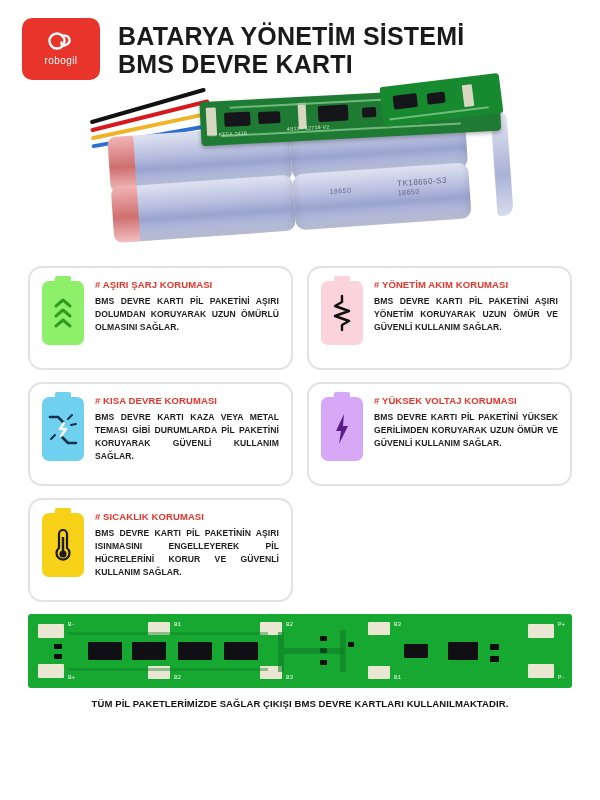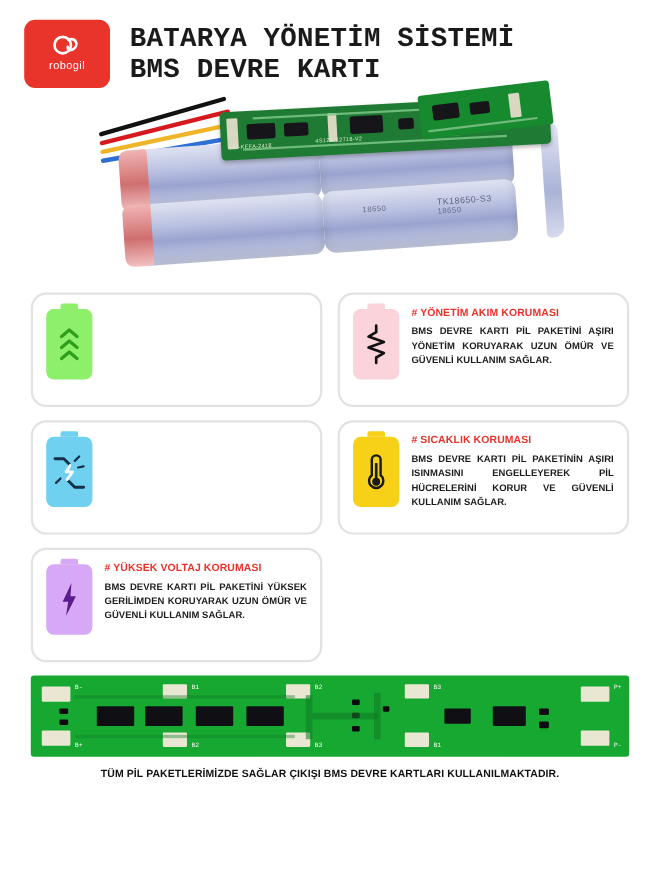--- a/index.html
+++ b/index.html
@@ -34,21 +34,21 @@
     position: relative;
   }
   .logo-mark svg { display: block; }
   .logo-text {
     color: #ffffff;
     font-size: 10px;
     letter-spacing: 0.4px;
     margin-top: 3px;
     font-weight: 400;
   }
-  .title-wrap { padding-top: 2px; font-family: Liberation Mono, monospace; }
+  .title-wrap { padding-top: 2px; }
   .title-line1, .title-line2 {
     font-weight: bold;
     color: #1a1a1a;
     font-size: 25px;
     letter-spacing: 0.2px;
     line-height: 1.12;
   }
 
   
   .hero {
@@ -303,20 +303,24 @@
 <div class="features">
 
   <div class="feature">
     <div class="f-icon" style="background:#8ef06a;">
       <svg class="ic-glyph" width="24" height="34" viewBox="0 0 24 34">
         <path d="M5 10 L12 4 L19 10" fill="none" stroke="#2f9e1d" stroke-width="3" stroke-linecap="round" stroke-linejoin="round"></path>
         <path d="M5 20 L12 14 L19 20" fill="none" stroke="#2f9e1d" stroke-width="3" stroke-linecap="round" stroke-linejoin="round"></path>
         <path d="M5 30 L12 24 L19 30" fill="none" stroke="#2f9e1d" stroke-width="3" stroke-linecap="round" stroke-linejoin="round"></path>
       </svg>
     </div>
+    <div class="f-body">
+      <div class="f-title" style="color:#e8342a;"># AŞIRI ŞARJ KORUMASI</div>
+      <div class="f-text">BMS DEVRE KARTI PİL PAKETİNİ AŞIRI DOLUMDAN KORUYARAK UZUN ÖMÜRLÜ OLMASINI SAĞLAR.</div>
+    </div>
   </div>
 
   <div class="feature">
     <div class="f-icon" style="background:#fbd3da;">
       <svg class="ic-glyph" width="22" height="38" viewBox="0 0 22 38">
         <path d="M11 2 L11 8 L4 12 L18 17 L4 22 L18 27 L11 31 L11 36" fill="none" stroke="#111" stroke-width="2.4" stroke-linecap="round" stroke-linejoin="round"></path>
       </svg>
     </div>
     <div class="f-body">
       <div class="f-title" style="color:#e8342a;">#  YÖNETİM AKIM KORUMASI</div>
@@ -327,45 +331,49 @@
 
   <div class="feature">
     <div class="f-icon" style="background:#6fd0ef;">
       <svg class="ic-glyph" width="30" height="40" viewBox="0 0 30 40">
         <path d="M2 8 L10 8 L16 14" fill="none" stroke="#14304a" stroke-width="2.6" stroke-linecap="round" stroke-linejoin="round"></path>
         <path d="M28 34 L20 34 L14 28" fill="none" stroke="#14304a" stroke-width="2.6" stroke-linecap="round" stroke-linejoin="round"></path>
         <path d="M16 14 L12 20 L18 20 L13 27" fill="none" stroke="#f5f9fb" stroke-width="2.6" stroke-linecap="round" stroke-linejoin="round"></path>
         <path d="M20 10 L24 6 M23 16 L28 15 M7 26 L3 30" stroke="#14304a" stroke-width="2" stroke-linecap="round"></path>
       </svg>
     </div>
+    <div class="f-body">
+      <div class="f-title" style="color:#e8342a;"># KISA DEVRE KORUMASI</div>
+      <div class="f-text">BMS DEVRE KARTI KAZA VEYA METAL TEMASI GİBİ DURUMLARDA PİL PAKETİNİ KORUYARAK GÜVENLİ KULLANIM SAĞLAR.</div>
+    </div>
+  </div>
+
+  <div class="feature">
+    <div class="f-icon" style="background:#d6a8f5;">
+      <svg class="ic-glyph" width="20" height="34" viewBox="0 0 20 34">
+        <path d="M12 2 L4 19 L9 19 L7 32 L16 14 L11 14 Z" fill="#5b1b8c"></path>
+      </svg>
+    </div>
+    <div class="f-body">
+      <div class="f-title" style="color:#e8342a;"># YÜKSEK VOLTAJ KORUMASI</div>
+      <div class="f-text">BMS DEVRE KARTI PİL PAKETİNİ YÜKSEK GERİLİMDEN KORUYARAK UZUN ÖMÜR VE GÜVENLİ KULLANIM SAĞLAR.</div>
+    </div>
   </div>
 
   <div class="feature">
     <div class="f-icon" style="background:#f7d117;">
       <svg class="ic-glyph" width="20" height="38" viewBox="0 0 20 38">
         <path d="M10 4 a4 4 0 0 1 4 4 v14 a6.5 6.5 0 1 1 -8 0 V8 a4 4 0 0 1 4 -4 z" fill="none" stroke="#1a1a1a" stroke-width="2.2"></path>
         <circle cx="10" cy="28" r="3.6" fill="#1a1a1a"></circle>
         <rect x="8.8" y="11" width="2.4" height="14" fill="#1a1a1a"></rect>
       </svg>
     </div>
     <div class="f-body">
       <div class="f-title" style="color:#e8342a;">#  SICAKLIK KORUMASI</div>
       <div class="f-text">BMS DEVRE KARTI PİL PAKETİNİN AŞIRI ISINMASINI ENGELLEYEREK PİL HÜCRELERİNİ KORUR VE GÜVENLİ KULLANIM SAĞLAR.</div>
-    </div>
-  </div>
-
-  <div class="feature">
-    <div class="f-icon" style="background:#d6a8f5;">
-      <svg class="ic-glyph" width="20" height="34" viewBox="0 0 20 34">
-        <path d="M12 2 L4 19 L9 19 L7 32 L16 14 L11 14 Z" fill="#5b1b8c"></path>
-      </svg>
-    </div>
-    <div class="f-body">
-      <div class="f-title" style="color:#e8342a;"># YÜKSEK VOLTAJ KORUMASI</div>
-      <div class="f-text">BMS DEVRE KARTI PİL PAKETİNİ YÜKSEK GERİLİMDEN KORUYARAK UZUN ÖMÜR VE GÜVENLİ KULLANIM SAĞLAR.</div>
     </div>
   </div>
 
 </div>
 
 <div class="board-wrap">
   <div class="board-pad" style="left:10px; top:10px; width:26px; height:14px;"></div>
   <div class="board-pad" style="left:10px; top:50px; width:26px; height:14px;"></div>
   <div class="board-pad" style="left:120px; top:8px; width:22px; height:13px;"></div>
   <div class="board-pad" style="left:120px; top:52px; width:22px; height:13px;"></div>

